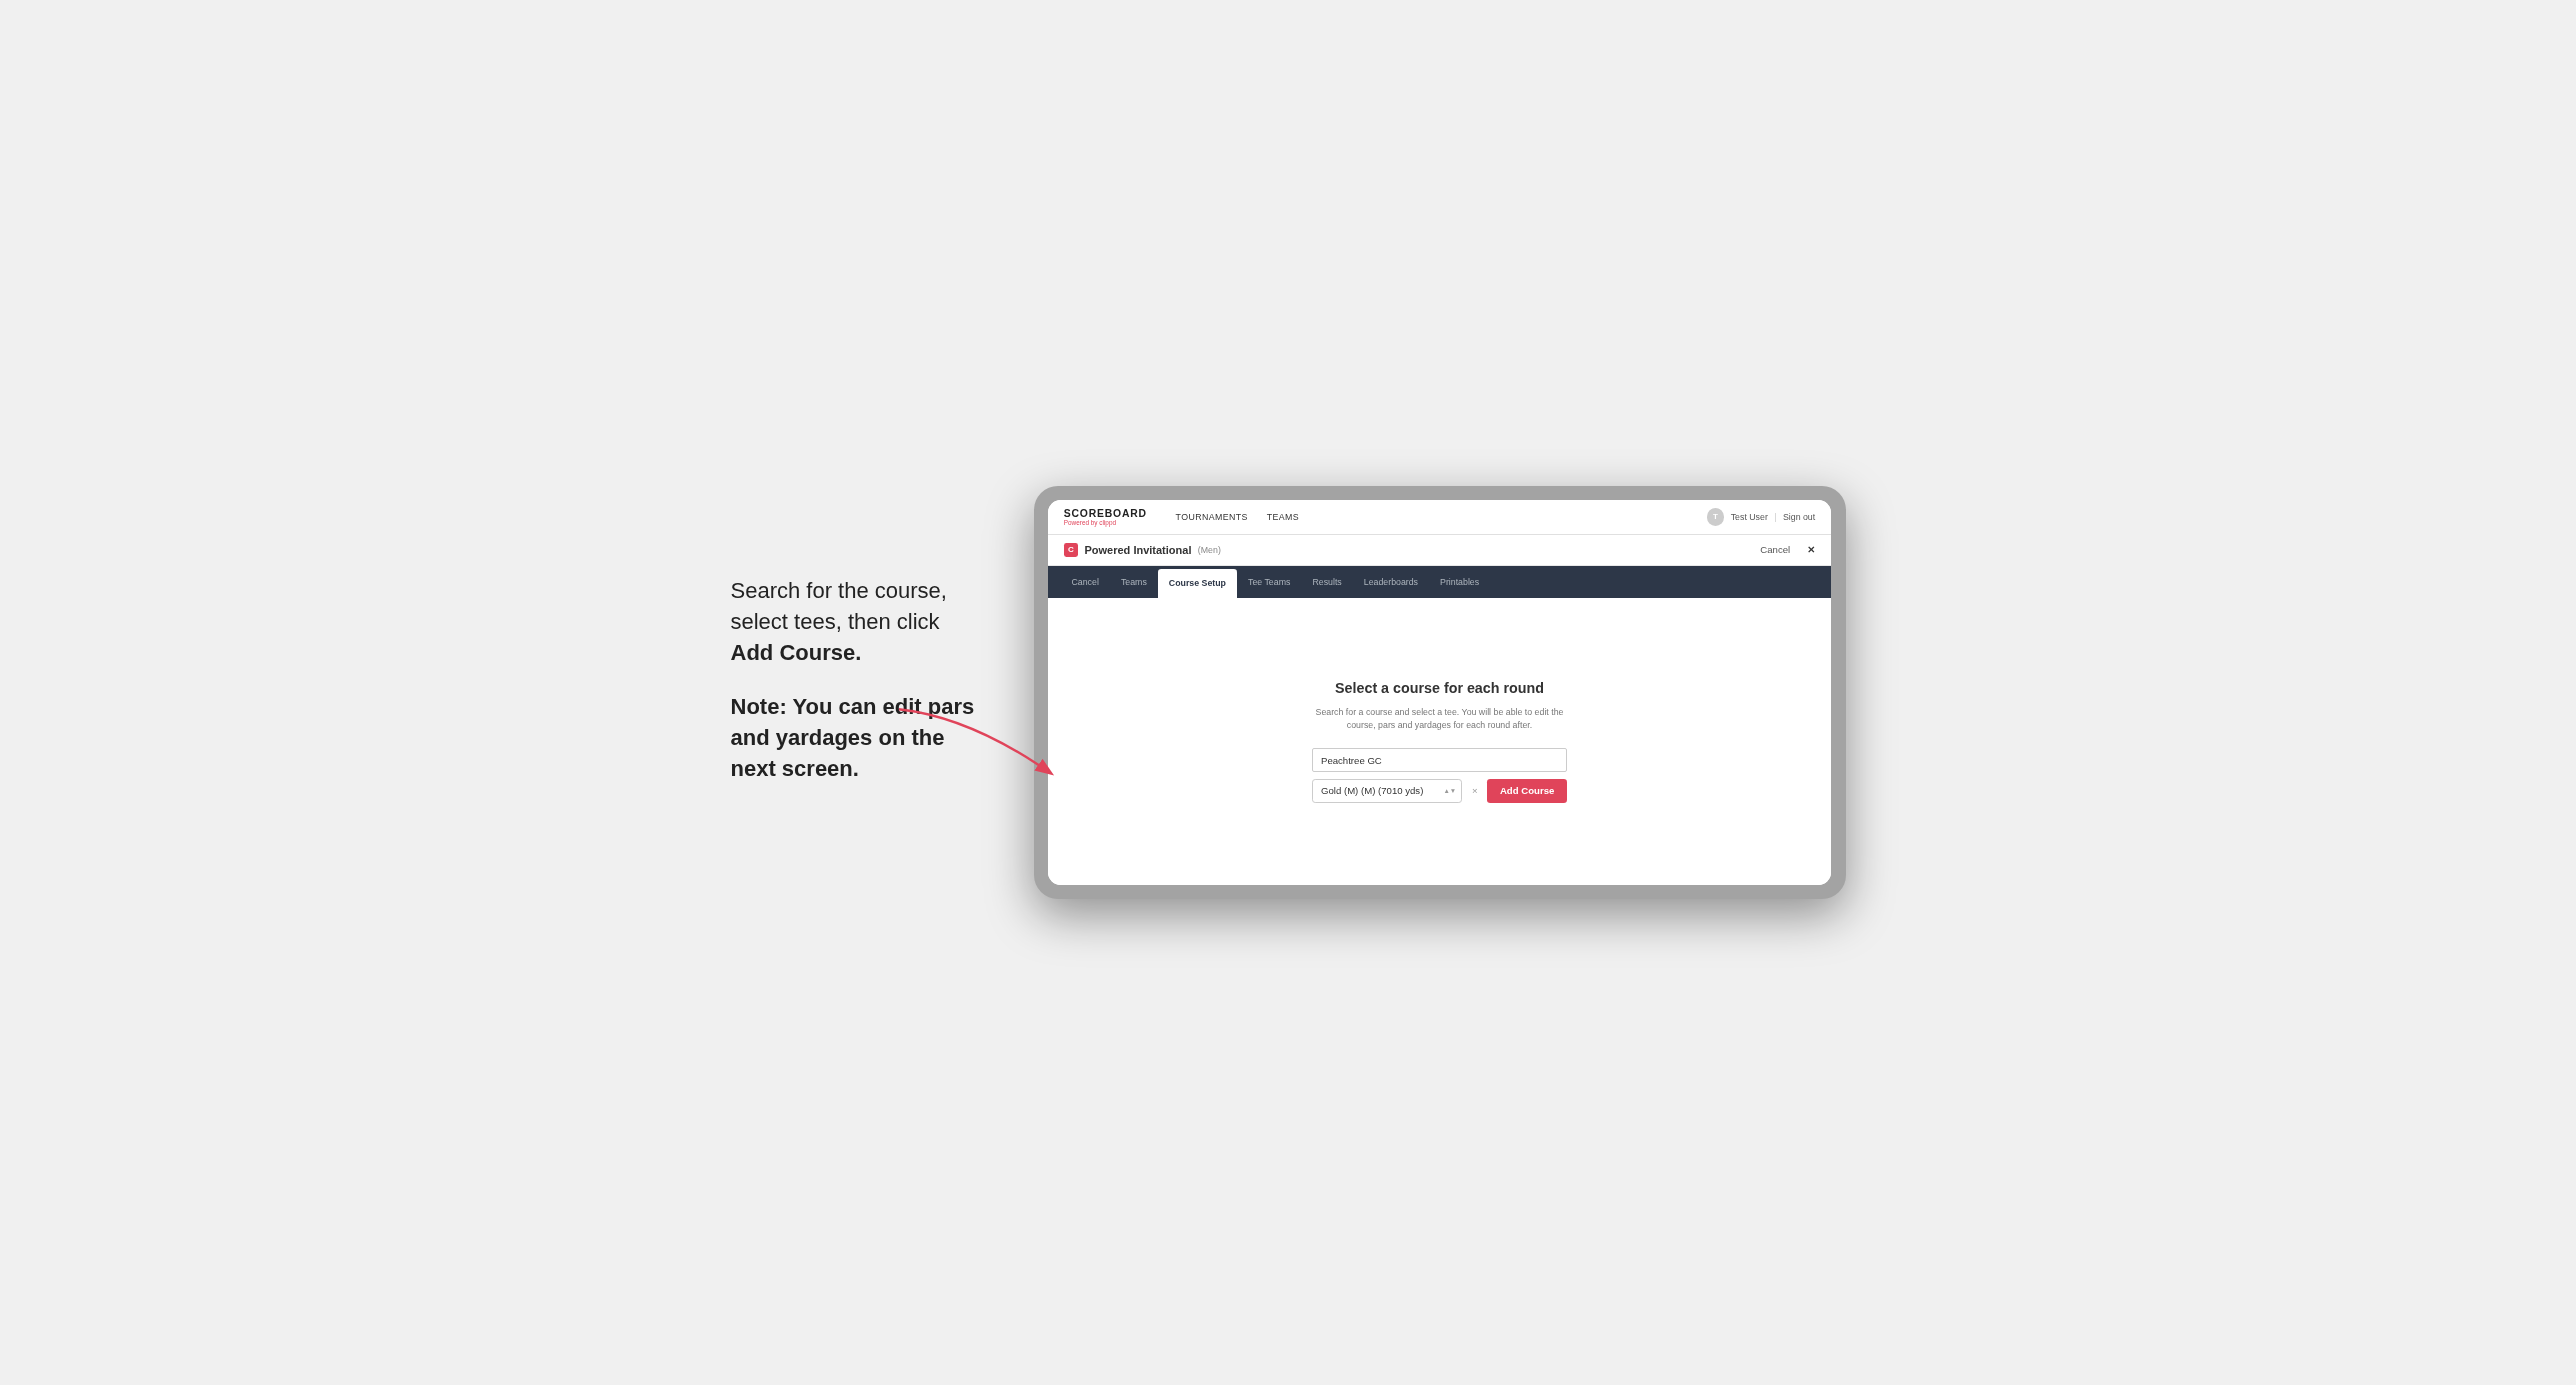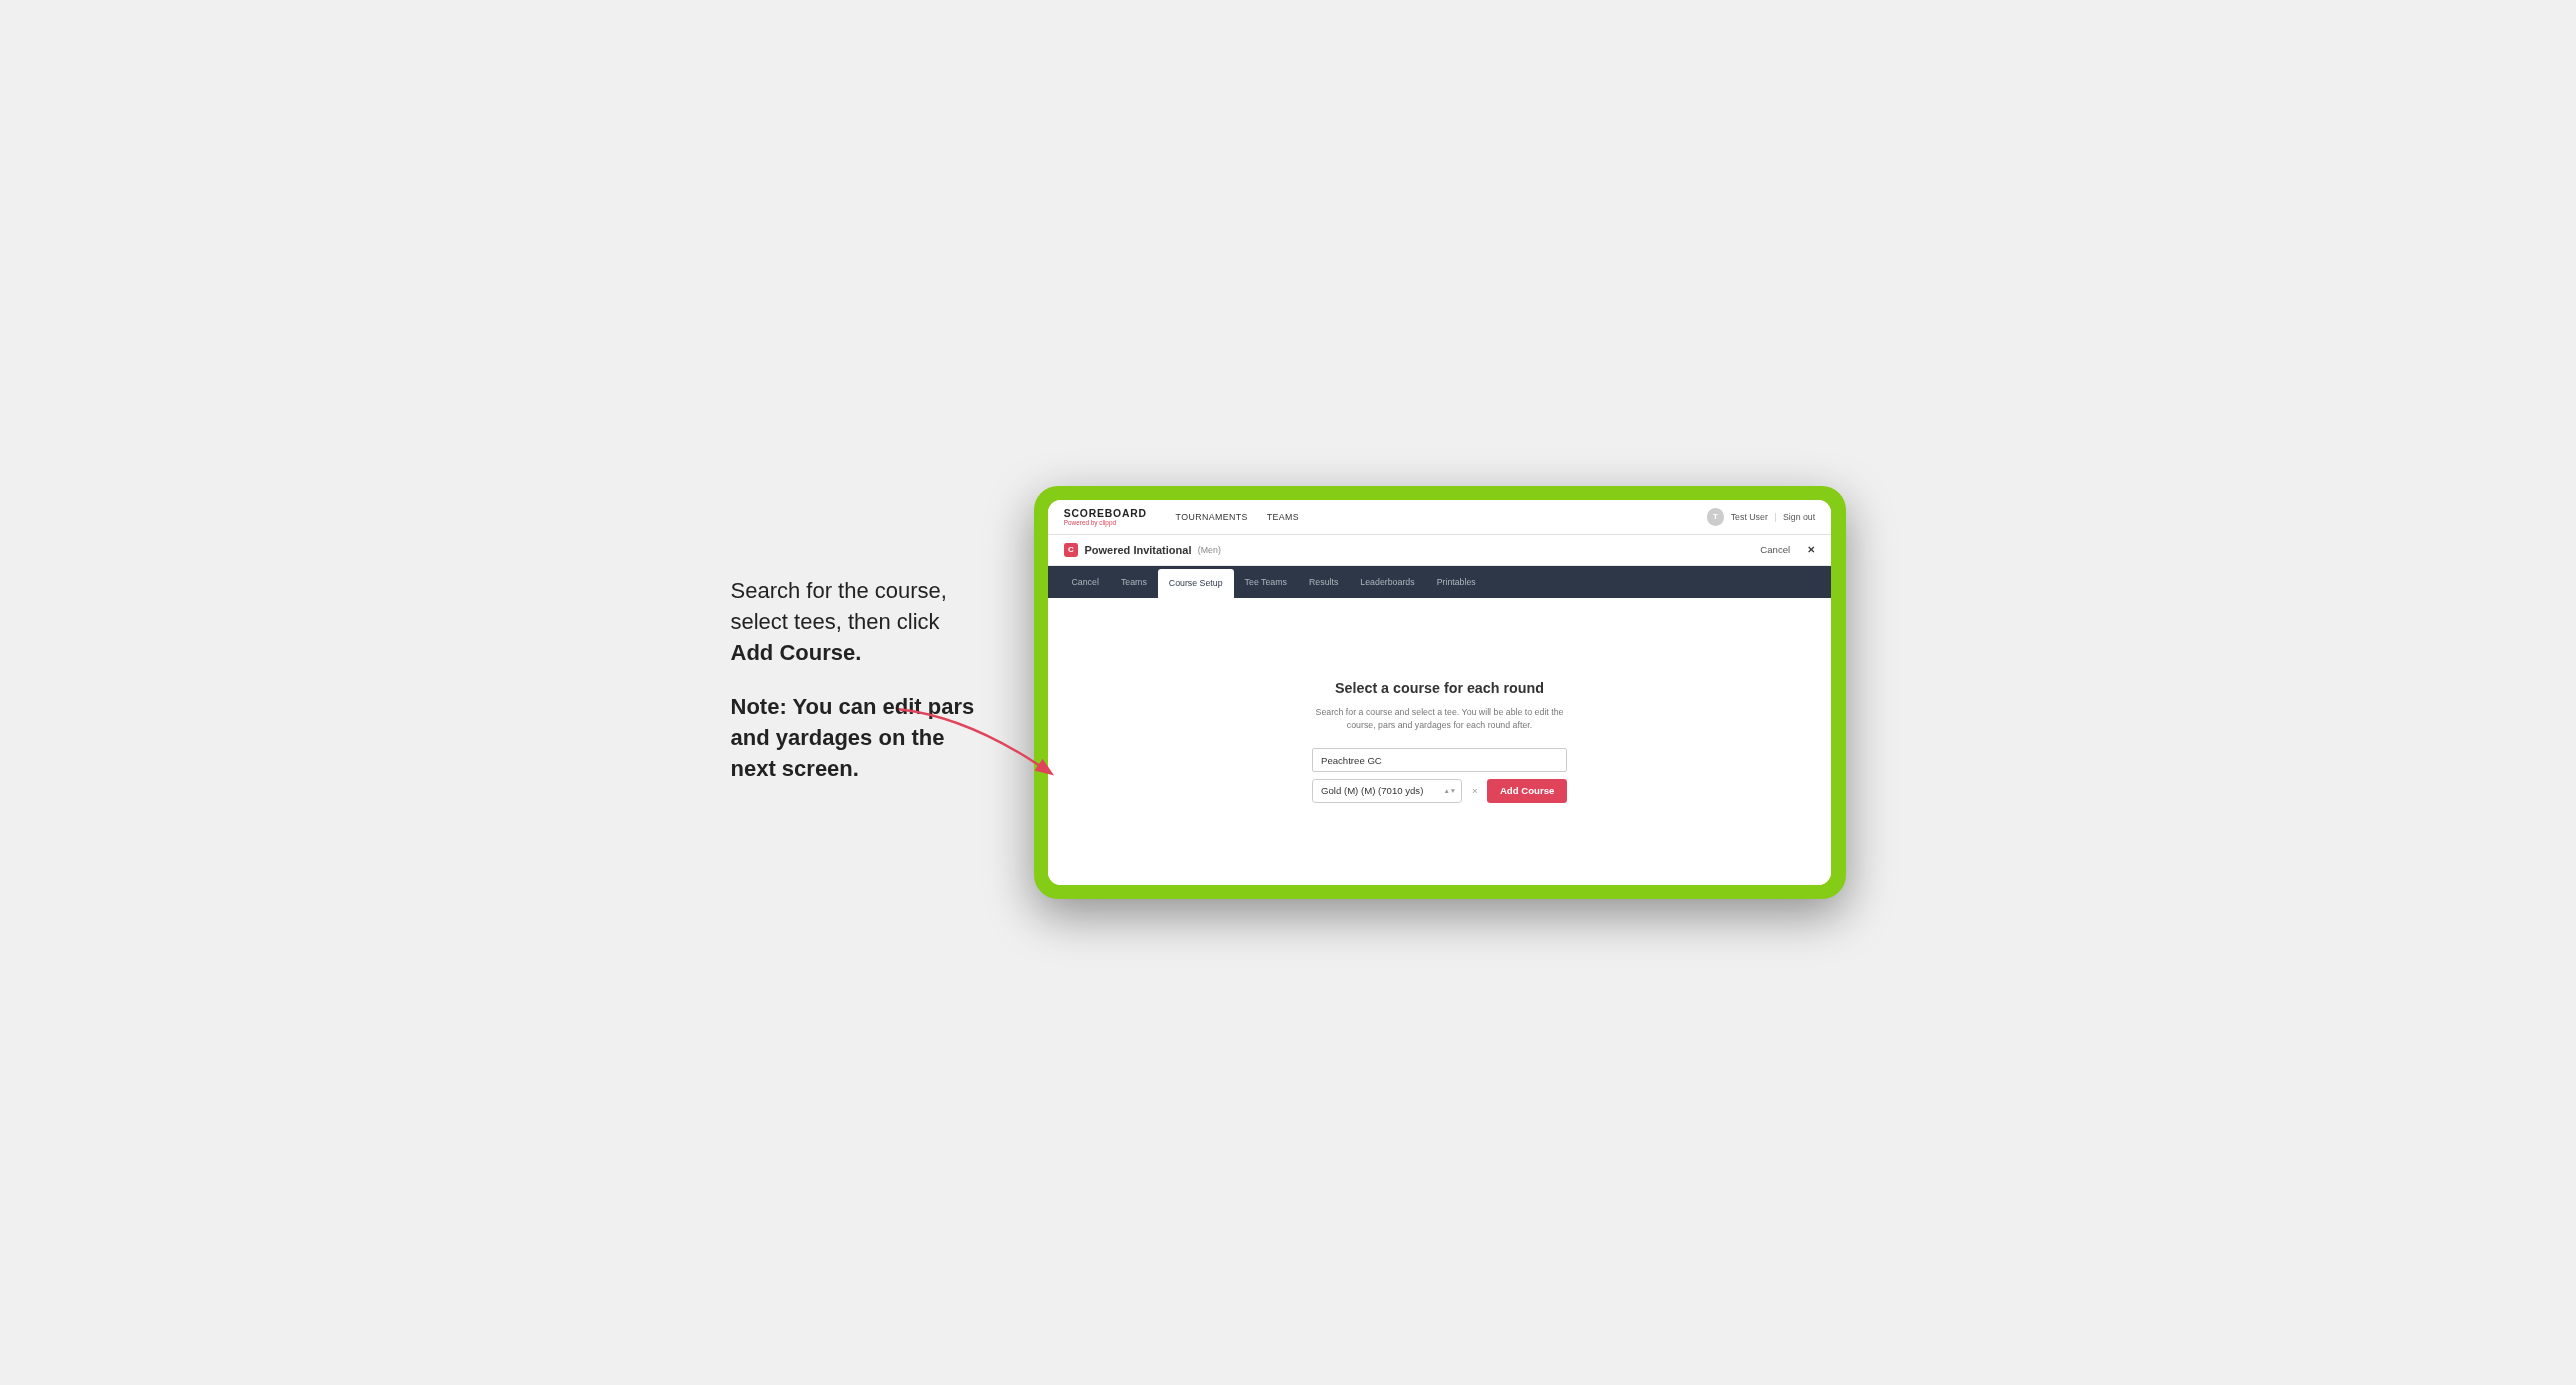--- a/index.html
+++ b/index.html
@@ -33,21 +33,21 @@
       font-size: 22px;
     }
     .instructions .note {
       font-weight: 700;
       font-size: 22px;
     }
 
     
     .tablet-frame {
       flex: 1;
-      background: #84cc16;
+      background: #a3a3a3;
       border-radius: 24px;
       padding: 14.3px;
       box-shadow: 0 16px 48px rgba(0,0,0,0.4);
       position: relative;
     }
     .tablet-screen {
       background: #fff;
       border-radius: 12.7px;
       overflow: hidden;
       width: 100%;
@@ -189,21 +189,21 @@
       cursor: pointer;
       border-bottom: 1.6px solid transparent;
     }
     .sub-nav-tab.active {
       color: #fff;
       background: #fff;
       color: #2d3748;
       border-radius: 3.2px 3.2px 0 0;
       height: 29px;
       margin-top: 3.2px;
-      font-weight: 400;
+      font-weight: 700;
     }
 
     
     .main-content {
       background: #fff;
       min-height: 287px;
       display: flex;
       align-items: center;
       justify-content: center;
       padding: 32px 23px;

